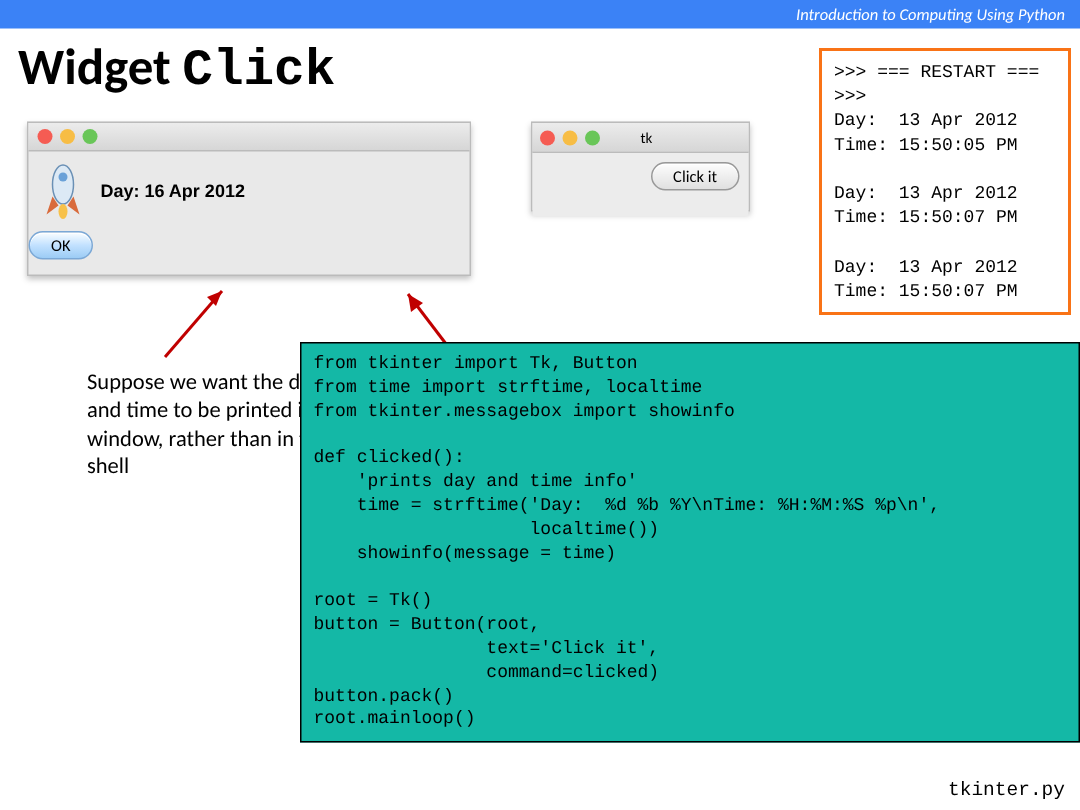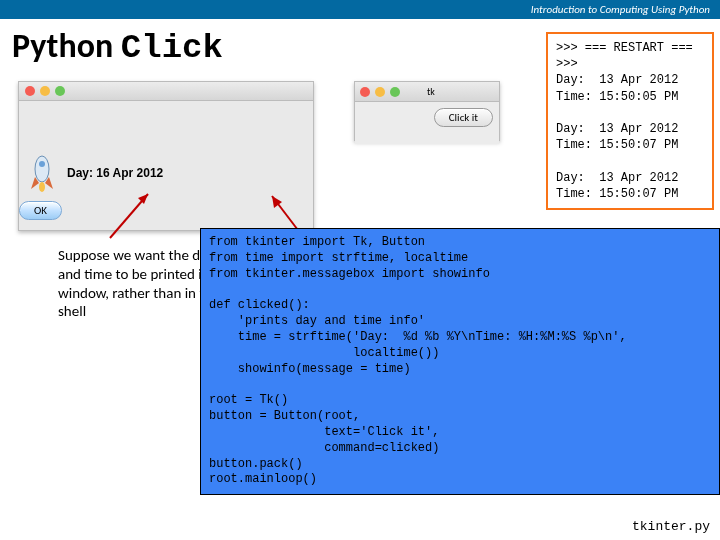--- a/index.html
+++ b/index.html
@@ -1,46 +1,46 @@
 <!DOCTYPE html>
 <html><head>
 <meta charset="utf-8">
 <style>
   * { margin: 0; padding: 0; box-sizing: border-box; }
   body { width: 720px; height: 540px; background: #fff; font-family: Calibri, Arial, sans-serif; position: relative; overflow: hidden; }
-  .header-bar { background: #0369a1; color: #fff; font-size: 11px; padding: 3px 10px; text-align: right; font-style: italic; }
+  .header-bar { background: #3b82f6; color: #fff; font-size: 11px; padding: 3px 10px; text-align: right; font-style: italic; }
   .title { font-size: 34px; font-weight: bold; padding: 6px 12px 12px 12px; }
   .title .mono { font-family: "Courier New", monospace; }
   .shell-box { position: absolute; top: 32px; right: 6px; width: 168px; border: 2px solid #f97316; padding: 6px 8px; font-family: "Courier New", monospace; font-size: 12px; line-height: 1.35; background: #fff; white-space: pre; }
   .screens { display: flex; gap: 40px; padding: 2px 18px 0 18px; }
   .mac-win { width: 296px; border: 1px solid #bbb; background: #e9e9e9; box-shadow: 0 2px 4px rgba(0,0,0,.25); }
   .titlebar { display: flex; align-items: center; gap: 5px; padding: 4px 6px; background: linear-gradient(#ececec,#d6d6d6); border-bottom: 1px solid #bbb; font-size: 10px; }
   .tl-dot { width: 10px; height: 10px; border-radius: 50%; }
   .dot-r { background: #f55c53; } .dot-y { background: #f7bd45; } .dot-g { background: #69c658; }
-  .msg-body { display: flex; align-items: center; padding: 8px 8px 0 8px; gap: 10px; margin-top: 46px; }
+  .msg-body { display: flex; align-items: center; padding: 8px 8px 0 8px; gap: 10px; }
   .rocket { width: 30px; height: 38px; position: relative; }
   .rocket svg { width: 100%; height: 100%; }
   .msg-text { font-family: "Lucida Grande", Arial, sans-serif; font-size: 12px; font-weight: bold; line-height: 1.3; }
   .btn-row { text-align: left; padding: 6px 0 10px 0; }
   .aqua-btn { display: inline-block; padding: 2px 14px; font-size: 11px; background: linear-gradient(#fafeff,#c2e1ff 50%,#9cccf5); border: 1px solid #7ba8d6; border-radius: 10px; box-shadow: inset 0 1px 0 #fff; }
   .tk-win { width: 146px; height: 60px; }
   .tk-titlebar { display: flex; align-items: center; gap: 5px; padding: 3px 5px; background: linear-gradient(#ececec,#d6d6d6); border-bottom: 1px solid #bbb; font-size: 10px; }
   .tk-body { height: 42px; display: flex; justify-content: flex-end; align-items: flex-start; padding: 6px; background: #ececec; }
   .caption-col { position: absolute; top: 246px; left: 10px; width: 180px; font-size: 15px; line-height: 1.25; margin-left: 48px; }
-  .code-box { position: absolute; top: 228px; left: 200px; right: 0; border: 1px solid #000; padding: 6px 8px; font-family: "Courier New", monospace; font-size: 12px; line-height: 1.32; background: #3b82f6; white-space: pre; }
+  .code-box { position: absolute; top: 228px; left: 200px; right: 0; border: 1px solid #000; padding: 6px 8px; font-family: "Courier New", monospace; font-size: 12px; line-height: 1.32; background: #14b8a6; white-space: pre; }
   .filename { position: absolute; bottom: 6px; right: 10px; font-family: "Courier New", monospace; font-size: 13px; }
   .arrow { position: absolute; }
 </style>
 </head>
 <body>
 
 <div class="header-bar">Introduction to Computing Using Python</div>
 
 <div class="title">
-  <span>Python </span><span class="mono">Click</span>
+  <span>Widget </span><span class="mono">Click</span>
 </div>
 
 <div class="shell-box">&gt;&gt;&gt; === RESTART ===
 &gt;&gt;&gt;
 Day:  13 Apr 2012
 Time: 15:50:05 PM
 
 Day:  13 Apr 2012
 Time: 15:50:07 PM
 

